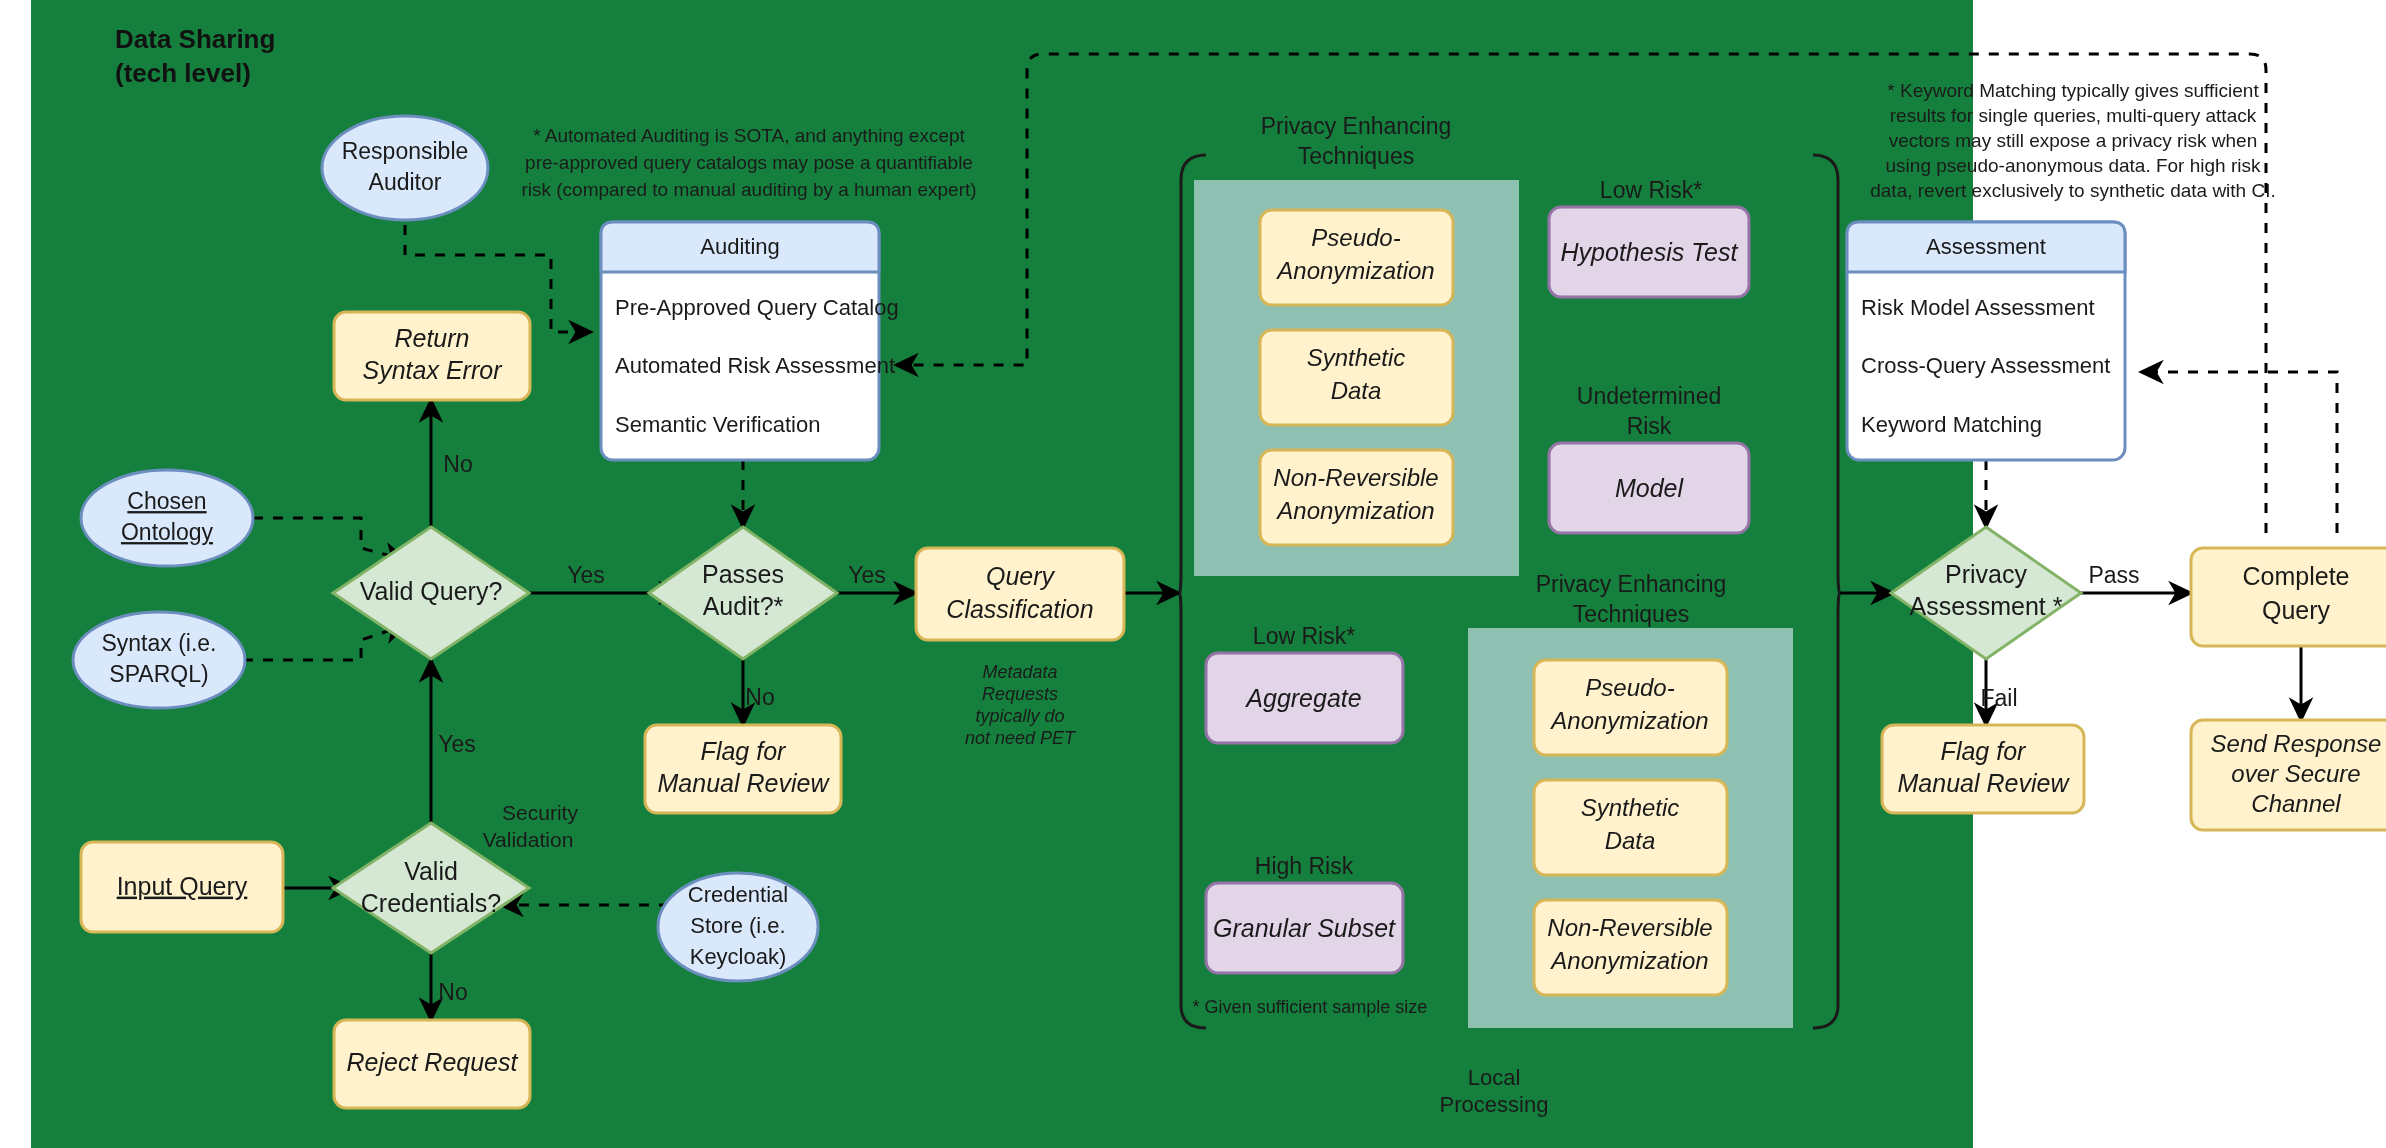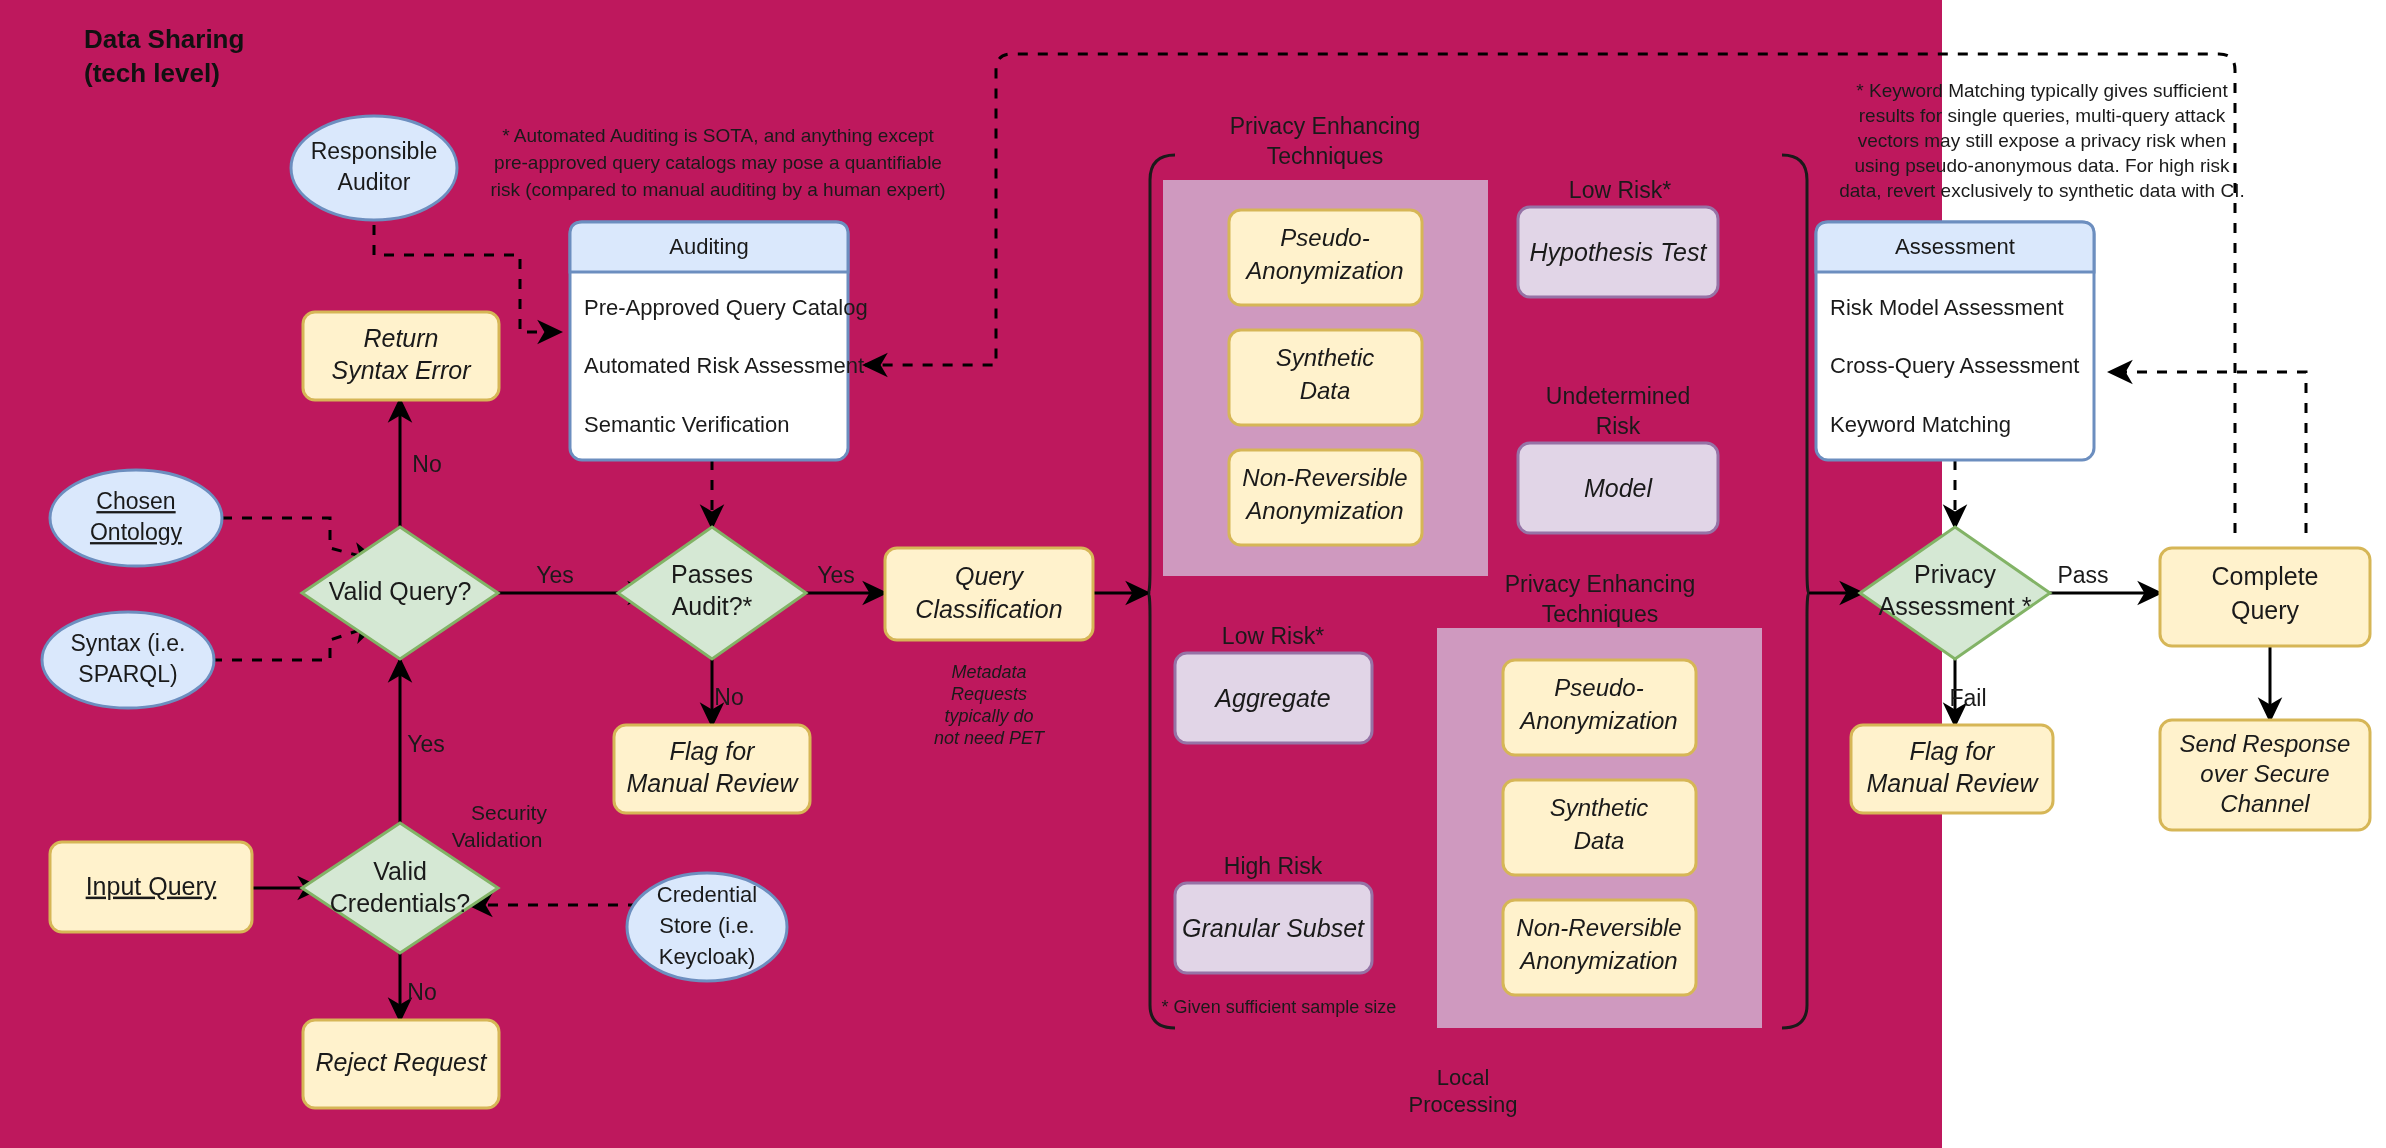--- a/index.html
+++ b/index.html
@@ -11,21 +11,22 @@
   body {
     font-family: "Liberation Sans", sans-serif;
     width: 2386px;
     height: 1148px;
     overflow: hidden;
   }
   #canvas {
     position: relative;
     width: 1942px;
     height: 1148px;
-    background: #be185d;
+    background: #15803d;
+    margin-left: 31px;
   }
   svg.layer {
     position: absolute;
     left: 0; top: 0;
     width: 2386px;
     height: 1148px;
   }
   .node-text {
     font-family: "Liberation Sans", sans-serif;
     fill: #1a1a1a;

